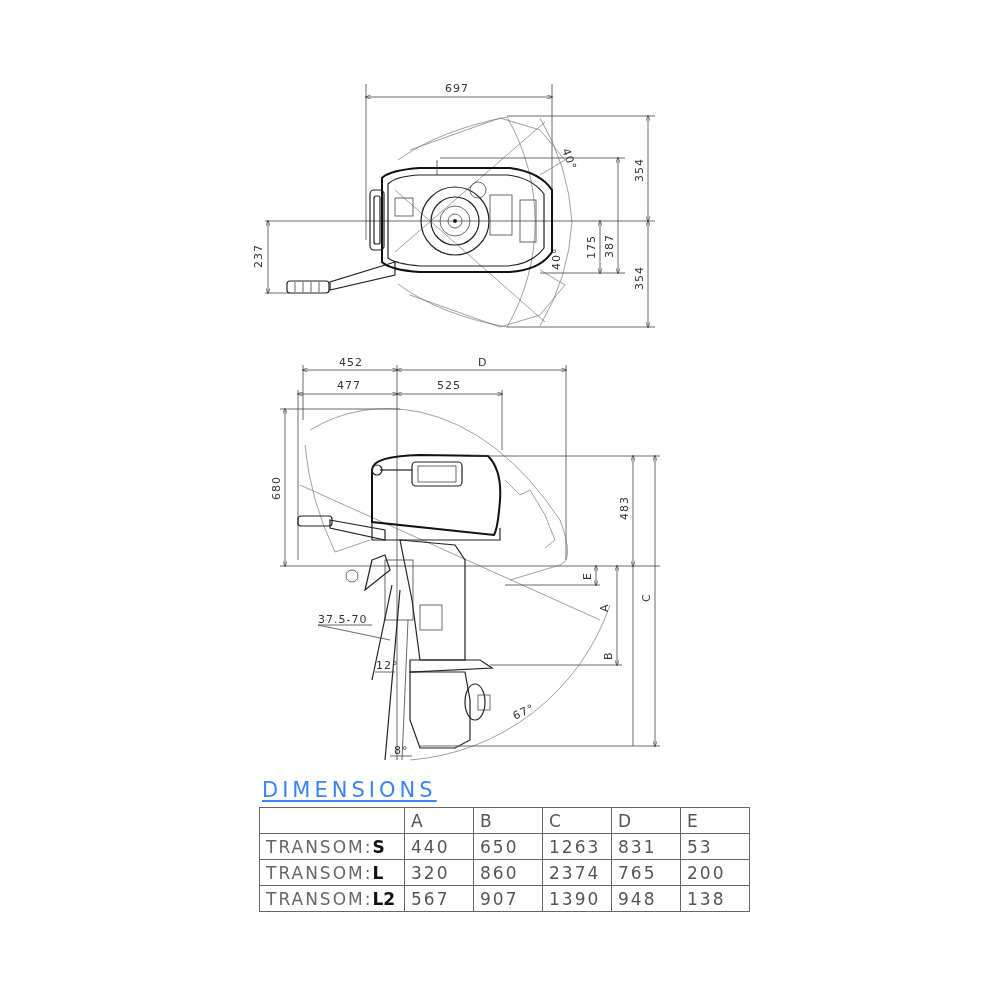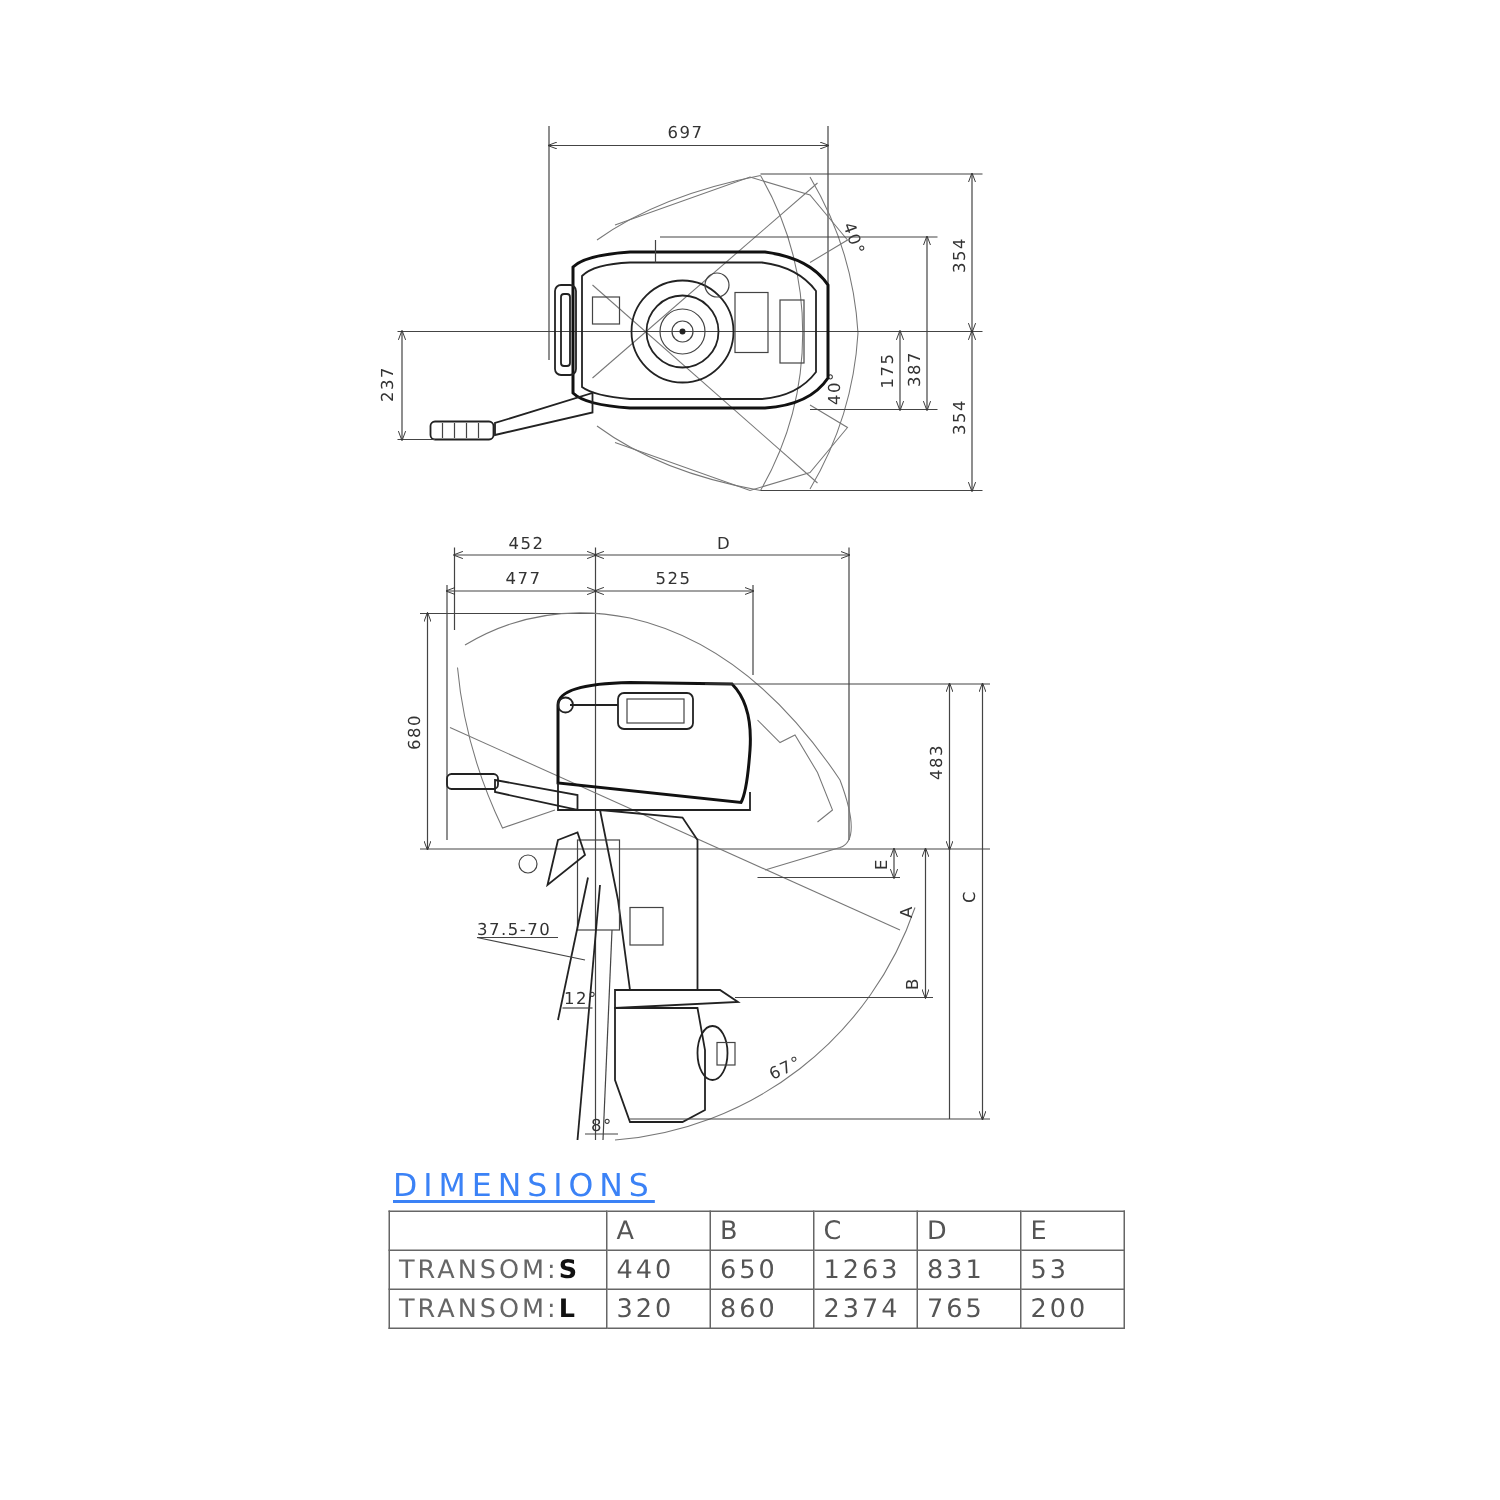--- a/index.html
+++ b/index.html
@@ -204,14 +204,22 @@
     <td>53</td>
   </tr>
   <tr>
     <td class="rowhead"><span>TRANSOM:</span><b>L</b></td>
     <td>320</td>
     <td>860</td>
     <td>2374</td>
     <td>765</td>
     <td>200</td>
   </tr>
+  <tr>
+    <td class="rowhead"><span>TRANSOM:</span><b>L2</b></td>
+    <td>567</td>
+    <td>907</td>
+    <td>1390</td>
+    <td>948</td>
+    <td>138</td>
+  </tr>
 </tbody>
   </table>
 
 </body></html>

